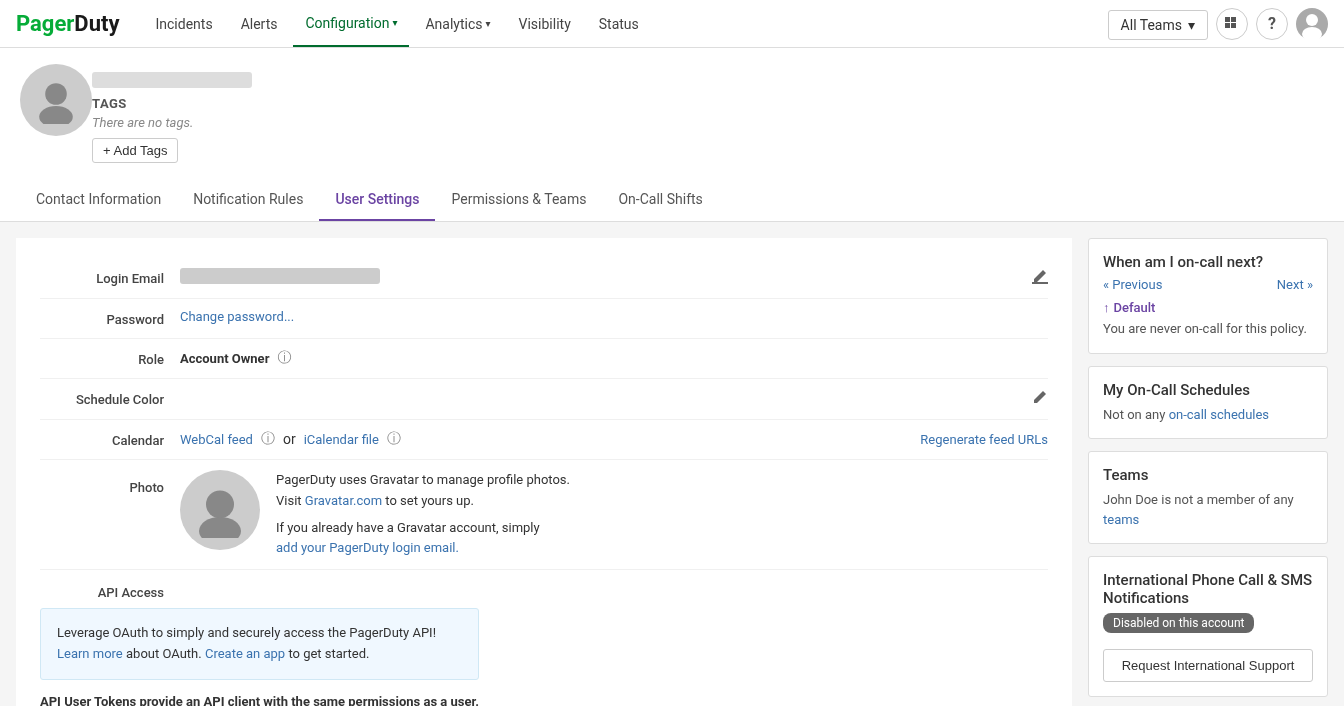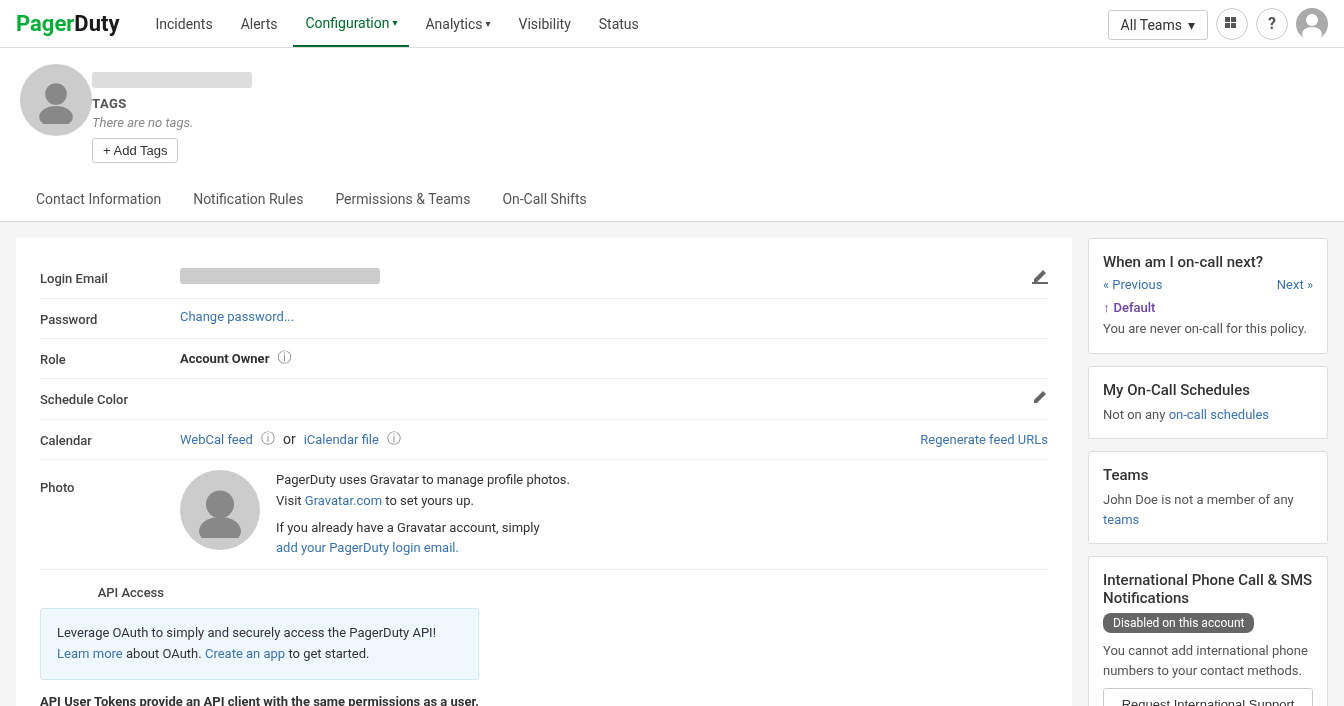--- a/index.html
+++ b/index.html
@@ -161,20 +161,21 @@
       padding: 10px 0;
       border-bottom: 1px solid #f0f0f0;
       min-height: 40px;
     }
     .form-label {
       width: 140px;
       font-weight: 500;
       color: #444;
       font-size: 13px;
       padding-top: 3px;
+      text-align: right;
       flex-shrink: 0;
       padding-right: 16px;
     }
     .form-value { flex: 1; min-width: 0; display: flex; align-items: center; gap: 8px; flex-wrap: wrap; }
     .blurred-email {
       background: #ccc;
       height: 16px;
       width: 200px;
       border-radius: 3px;
     }
@@ -320,20 +321,21 @@
       <div class="tags-label">TAGS</div>
       <div class="no-tags">There are no tags.</div>
       <button class="add-tags-btn">+ Add Tags</button>
     </div>
   </div>
 </div>
 
 <div class="tabs-container">
   <div class="tab">Contact Information</div>
   <div class="tab">Notification Rules</div>
+  <div class="tab active">User Settings</div>
   <div class="tab">Permissions &amp; Teams</div>
   <div class="tab">On-Call Shifts</div>
 </div>
 
 <div class="main-content">
 
   <div class="left-panel">
     <div class="content-area">
 
       <div class="form-row">
@@ -458,18 +460,17 @@
       <div class="widget-title">Teams</div>
       <div class="widget-text">
         <span>John Doe is not a member of any</span>
         <a>teams</a>
       </div>
     </div>
 
     <div class="widget">
       <div class="widget-title">International Phone Call &amp; SMS Notifications</div>
       <div class="disabled-badge">Disabled on this account</div>
-      <div class="widget-text">You cannot add international phone numbers to your contact methods.</div>
       <button class="intl-btn">Request International Support</button>
     </div>
 
   </div>
 </div>
 
 </body></html>

